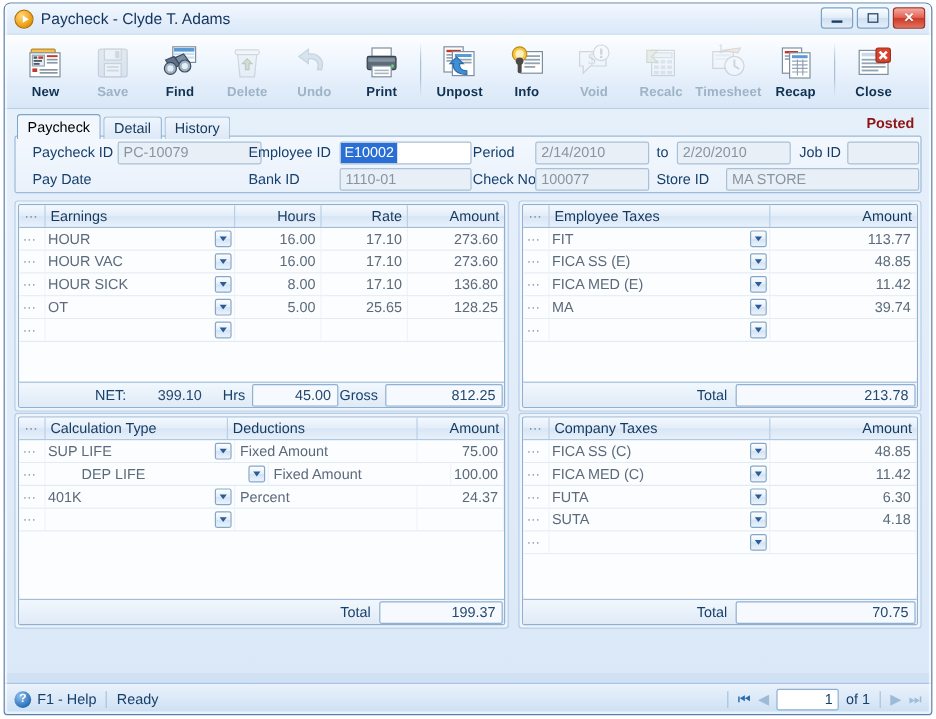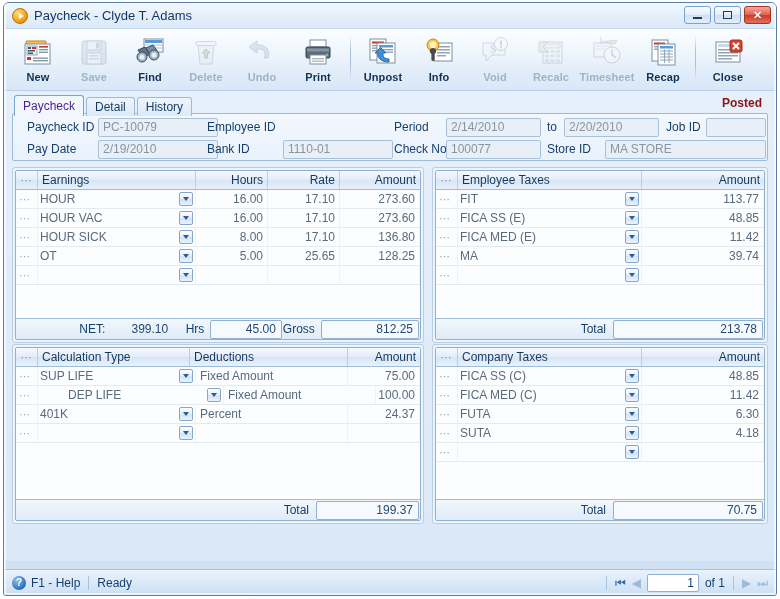--- a/index.html
+++ b/index.html
@@ -138,21 +138,21 @@
     border-bottom: none;
     border-radius: 3px 3px 0 0;
     display: flex; align-items: center;
     line-height: 1;
   }
   .tab.active {
     background: #f2f7fd;
     height: 21px;
     font-weight: 400;
     border-color: #7da4c9;
-    color: #4c1d95;
+    color: #000000;
   }
   .posted {
     position: absolute; right: 14px; top: 5px;
     color: #8c1414; font-weight: bold; font-size: 12px;
     z-index: 5;
   }
 
   
   .formpanel {
     position: absolute; left: 8px; top: 22px; right: 8px;
@@ -558,30 +558,32 @@
           </div>
       </div>
       <div class="posted">Posted</div>
 
       <div class="formpanel">
 
         <div class="flabel" style="left:14px; top:2px;">Paycheck ID</div>
         <div class="finput" style="left:85px; top:3.5px; width:120px;">PC-10079</div>
 
         <div class="flabel" style="left:194px; top:2px;">Employee ID</div>
+        <div class="finput white" style="left:270px; top:3.5px; width:110px; padding:0;">
+          <span class="sel" style="display:inline-block; padding:0 3px; line-height:17px;">E10002</span>
+        </div>
 
         <div class="flabel" style="left:381px; top:2px;">Period</div>
         <div class="finput" style="left:433px; top:3.5px; width:95px;">2/14/2010</div>
         <div class="flabel" style="left:534px; top:2px;">to</div>
         <div class="finput" style="left:551px; top:3.5px; width:95px;">2/20/2010</div>
         <div class="flabel" style="left:653px; top:2px;">Job ID</div>
         <div class="finput" style="left:693px; top:3.5px; width:60px;"></div>
 
         <div class="flabel" style="left:14px; top:24px;">Pay Date</div>
-        <div class="finput" style="left:85px; top:25.5px; width:120px;">2/19/2010</div>
 
         <div class="flabel" style="left:194px; top:24px;">Bank ID</div>
         <div class="finput" style="left:270px; top:25.5px; width:110px;">1110-01</div>
 
         <div class="flabel" style="left:381px; top:24px;">Check No</div>
         <div class="finput" style="left:433px; top:25.5px; width:95px;">100077</div>
 
         <div class="flabel" style="left:534px; top:24px;">Store ID</div>
         <div class="finput" style="left:592px; top:25.5px; width:161px;">MA STORE</div>
       </div>

